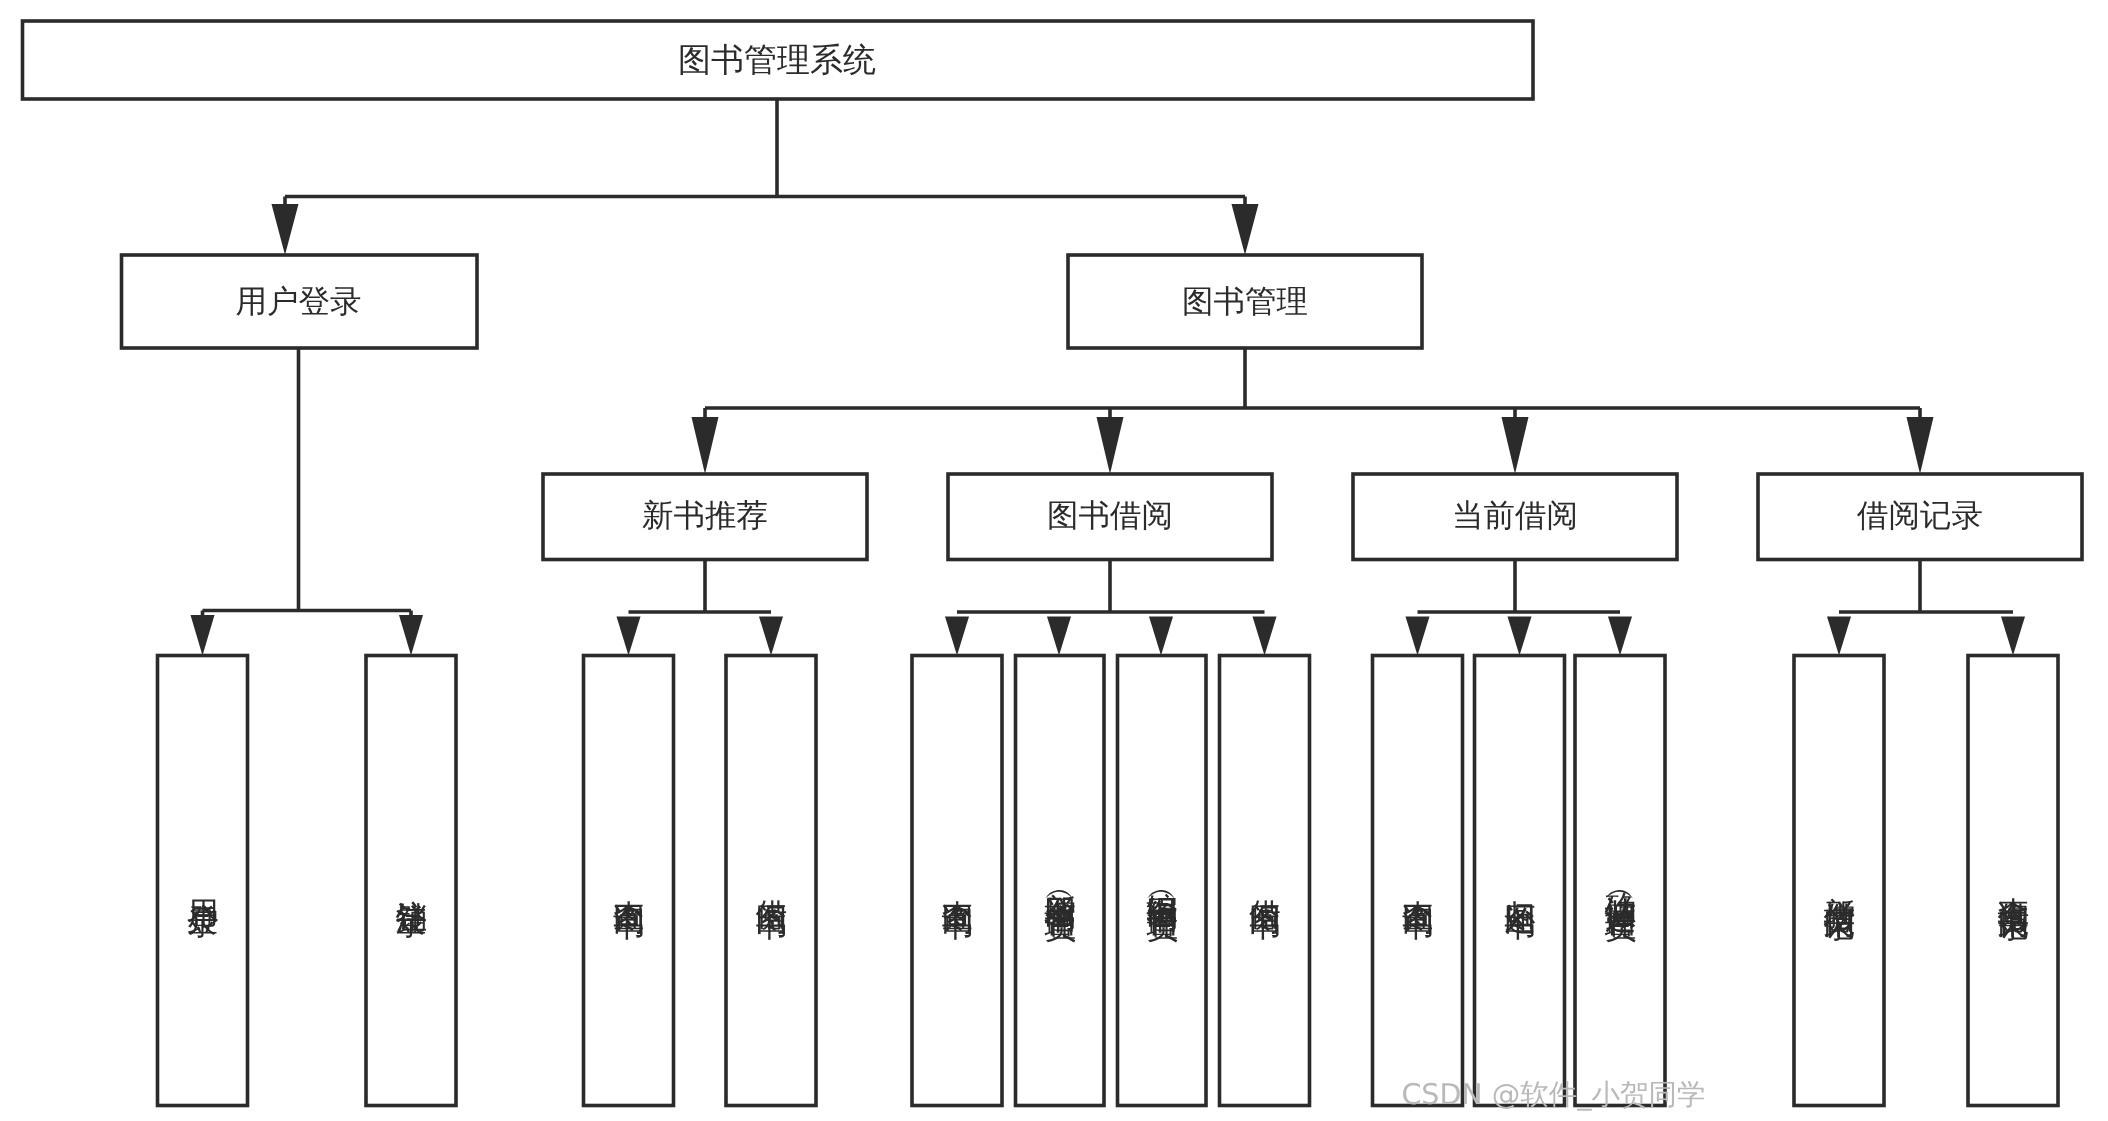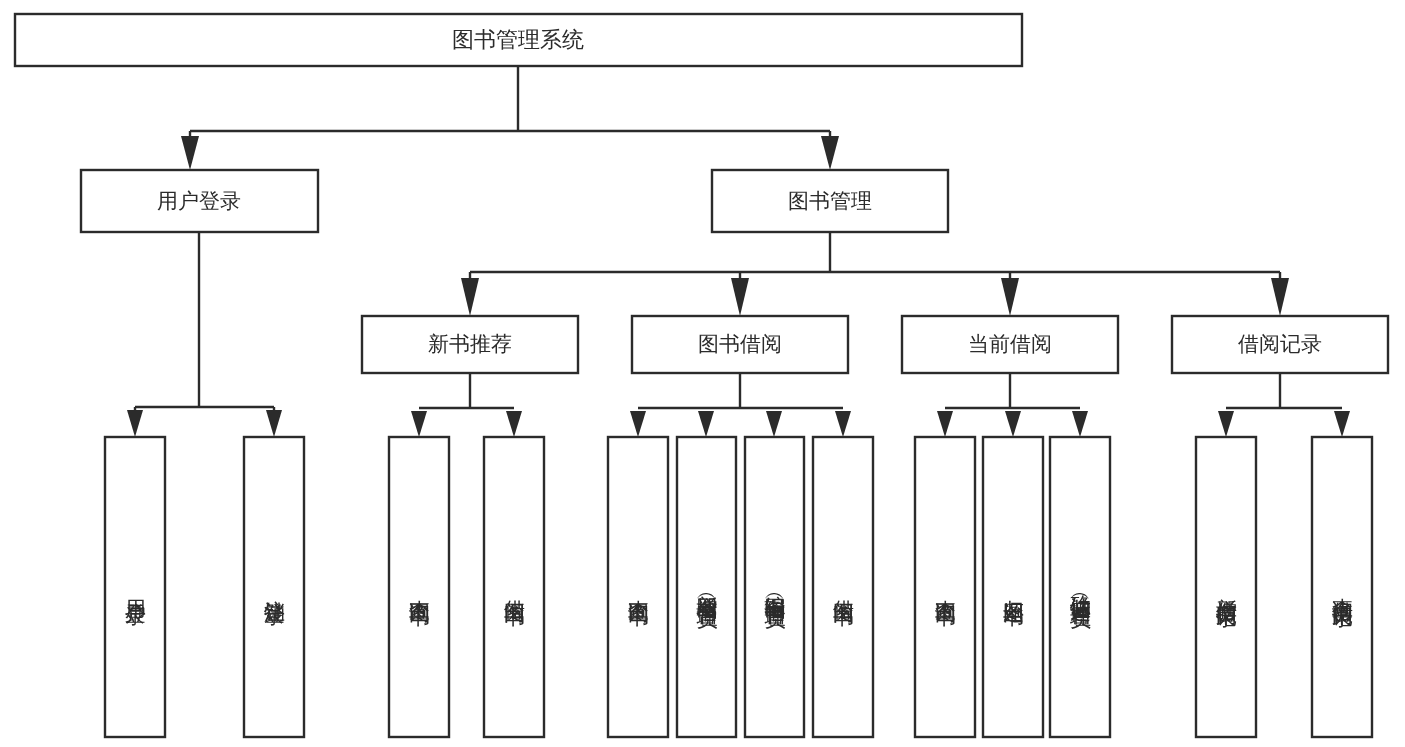--- a/index.html
+++ b/index.html
@@ -208,14 +208,15 @@
   <div class="leaf-label" style="left:608px;  top:437px; width:60px; height:300px;">查询图书</div>
   <div class="leaf-label" style="left:677px;  top:437px; width:59px; height:300px;">新增图书（管理员）</div>
   <div class="leaf-label" style="left:745px;  top:437px; width:59px; height:300px;">编辑图书（管理员）</div>
   <div class="leaf-label" style="left:813px;  top:437px; width:60px; height:300px;">借阅图书</div>
   <div class="leaf-label" style="left:915px;  top:437px; width:60px; height:300px;">查询图书</div>
   <div class="leaf-label" style="left:983px;  top:437px; width:60px; height:300px;">归还图书</div>
   <div class="leaf-label" style="left:1050px; top:437px; width:60px; height:300px;">确认归还（管理员）</div>
   <div class="leaf-label" style="left:1196px; top:437px; width:60px; height:300px;">新增借阅记录</div>
   <div class="leaf-label" style="left:1312px; top:437px; width:60px; height:300px;">查询借阅记录</div>
 
+  <div id="watermark">CSDN @软件_小贺同学</div>
 
 </div>
 
 </body></html>

